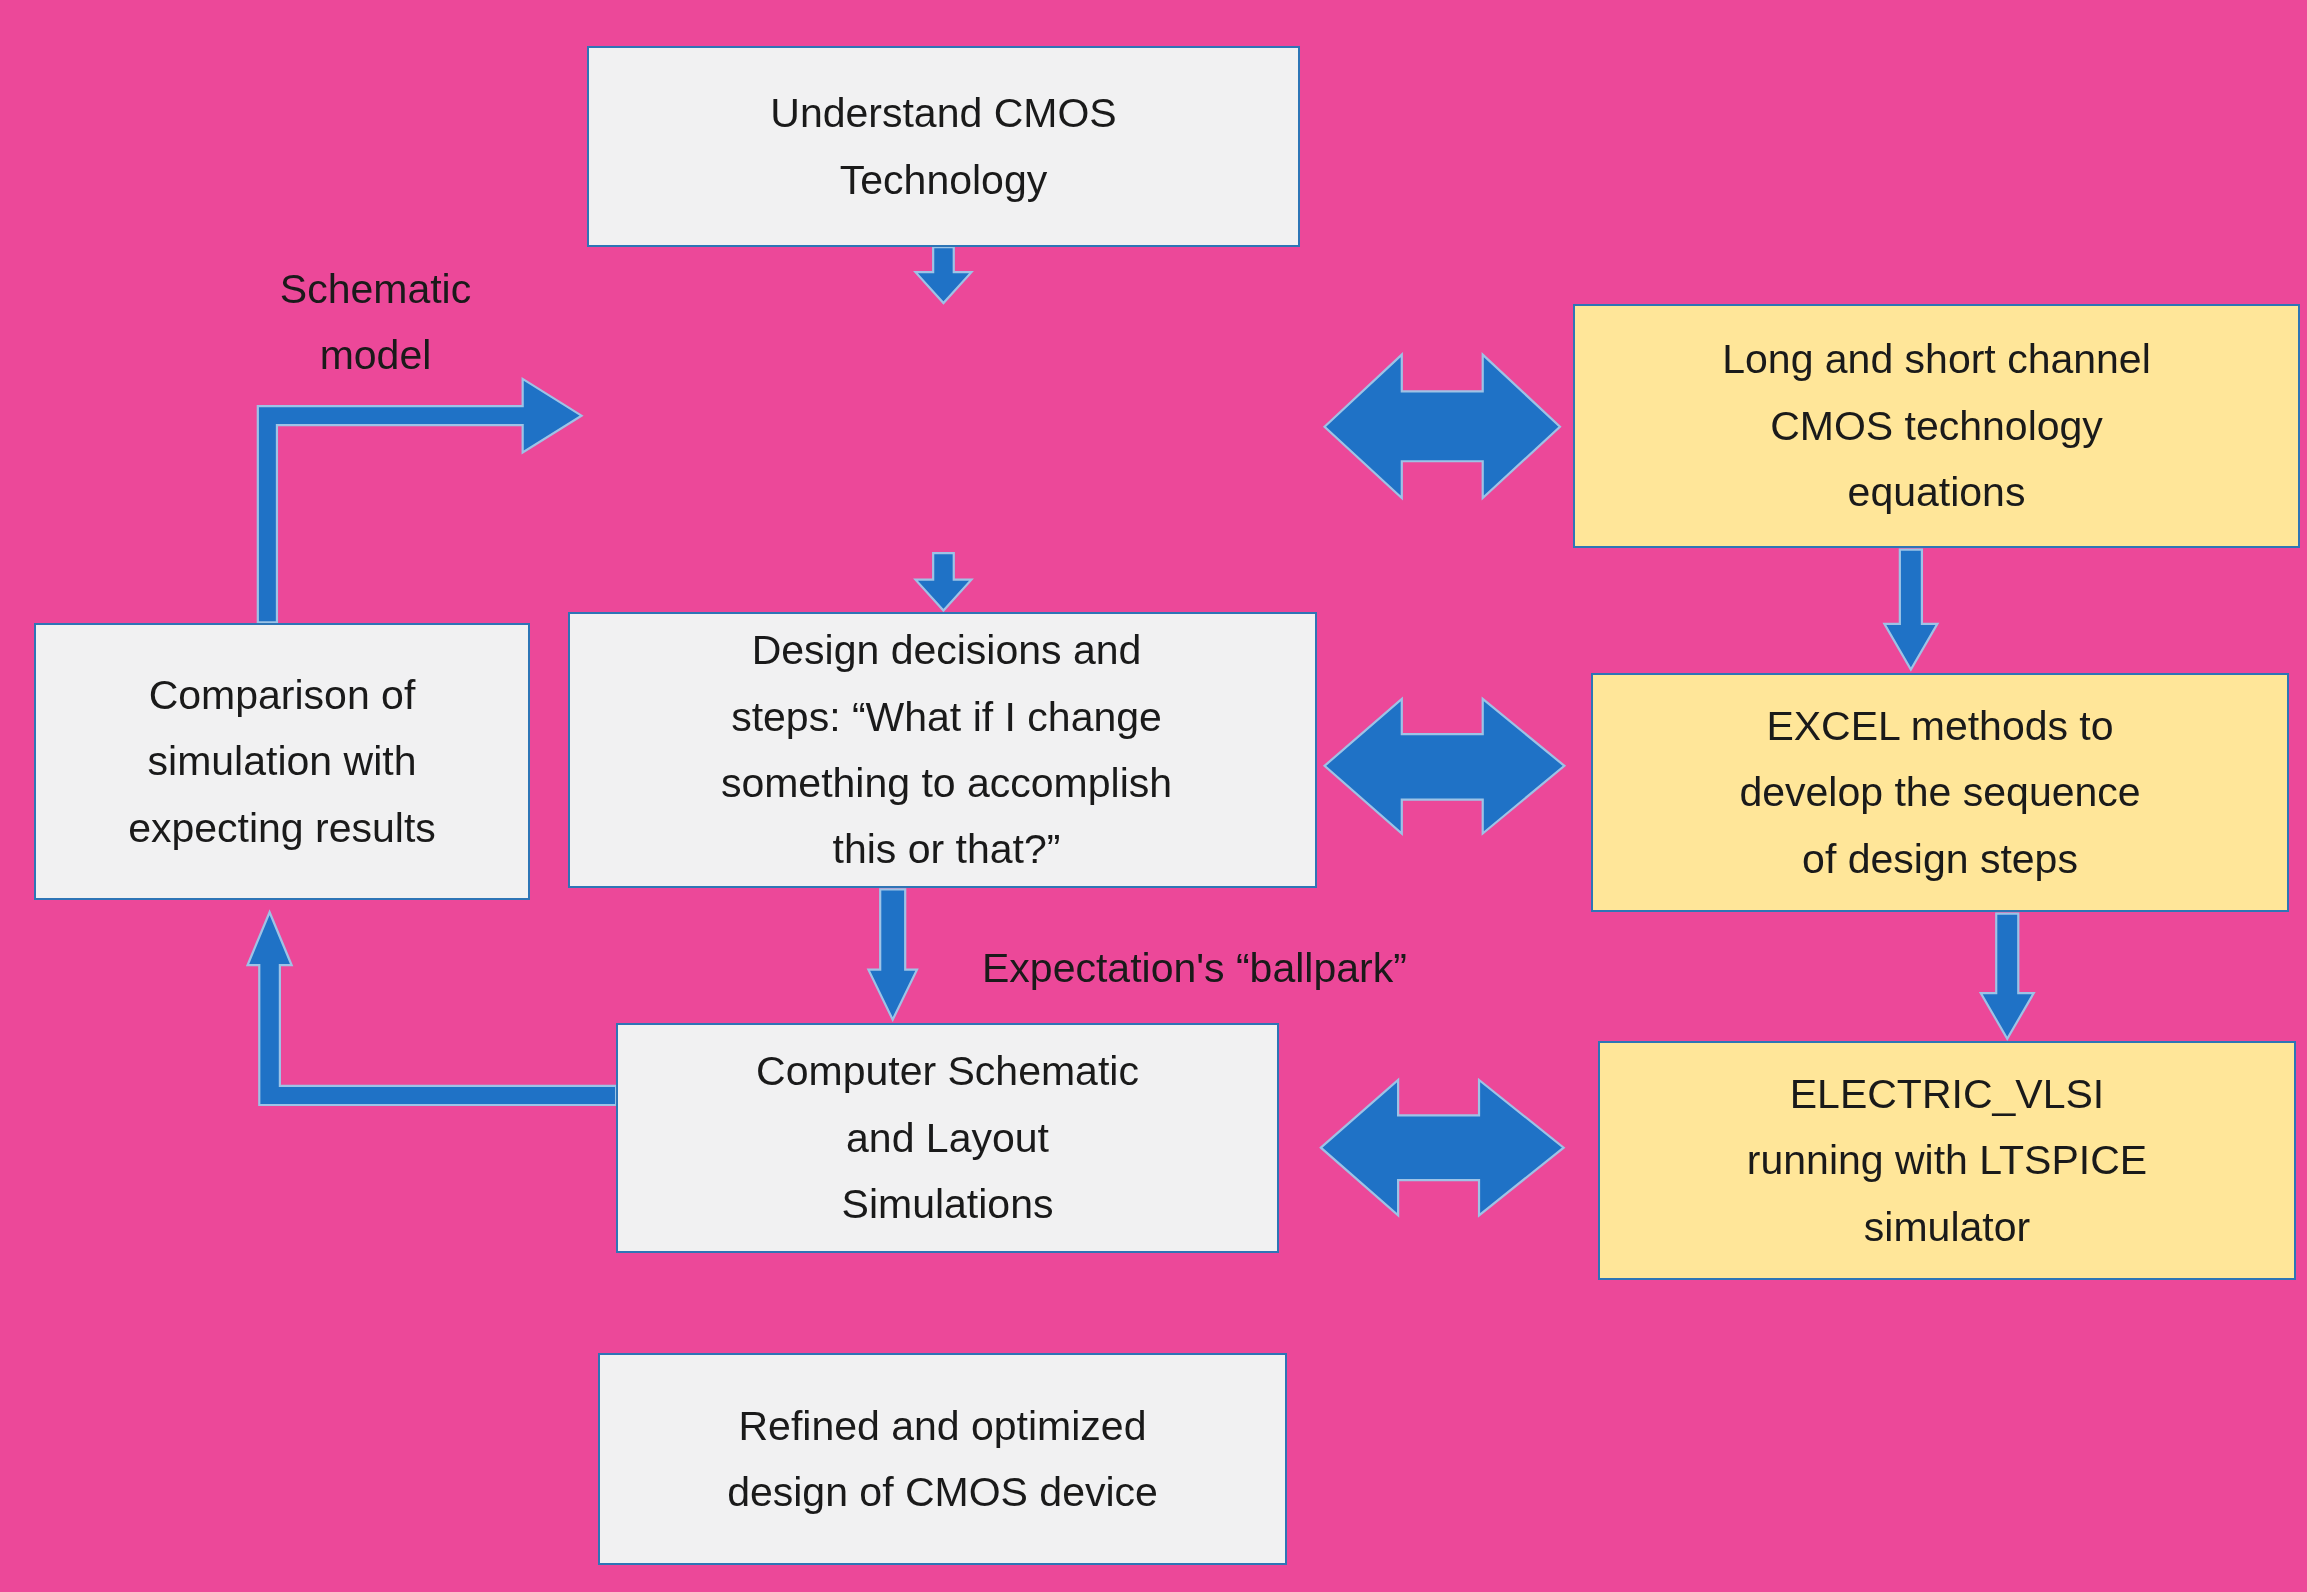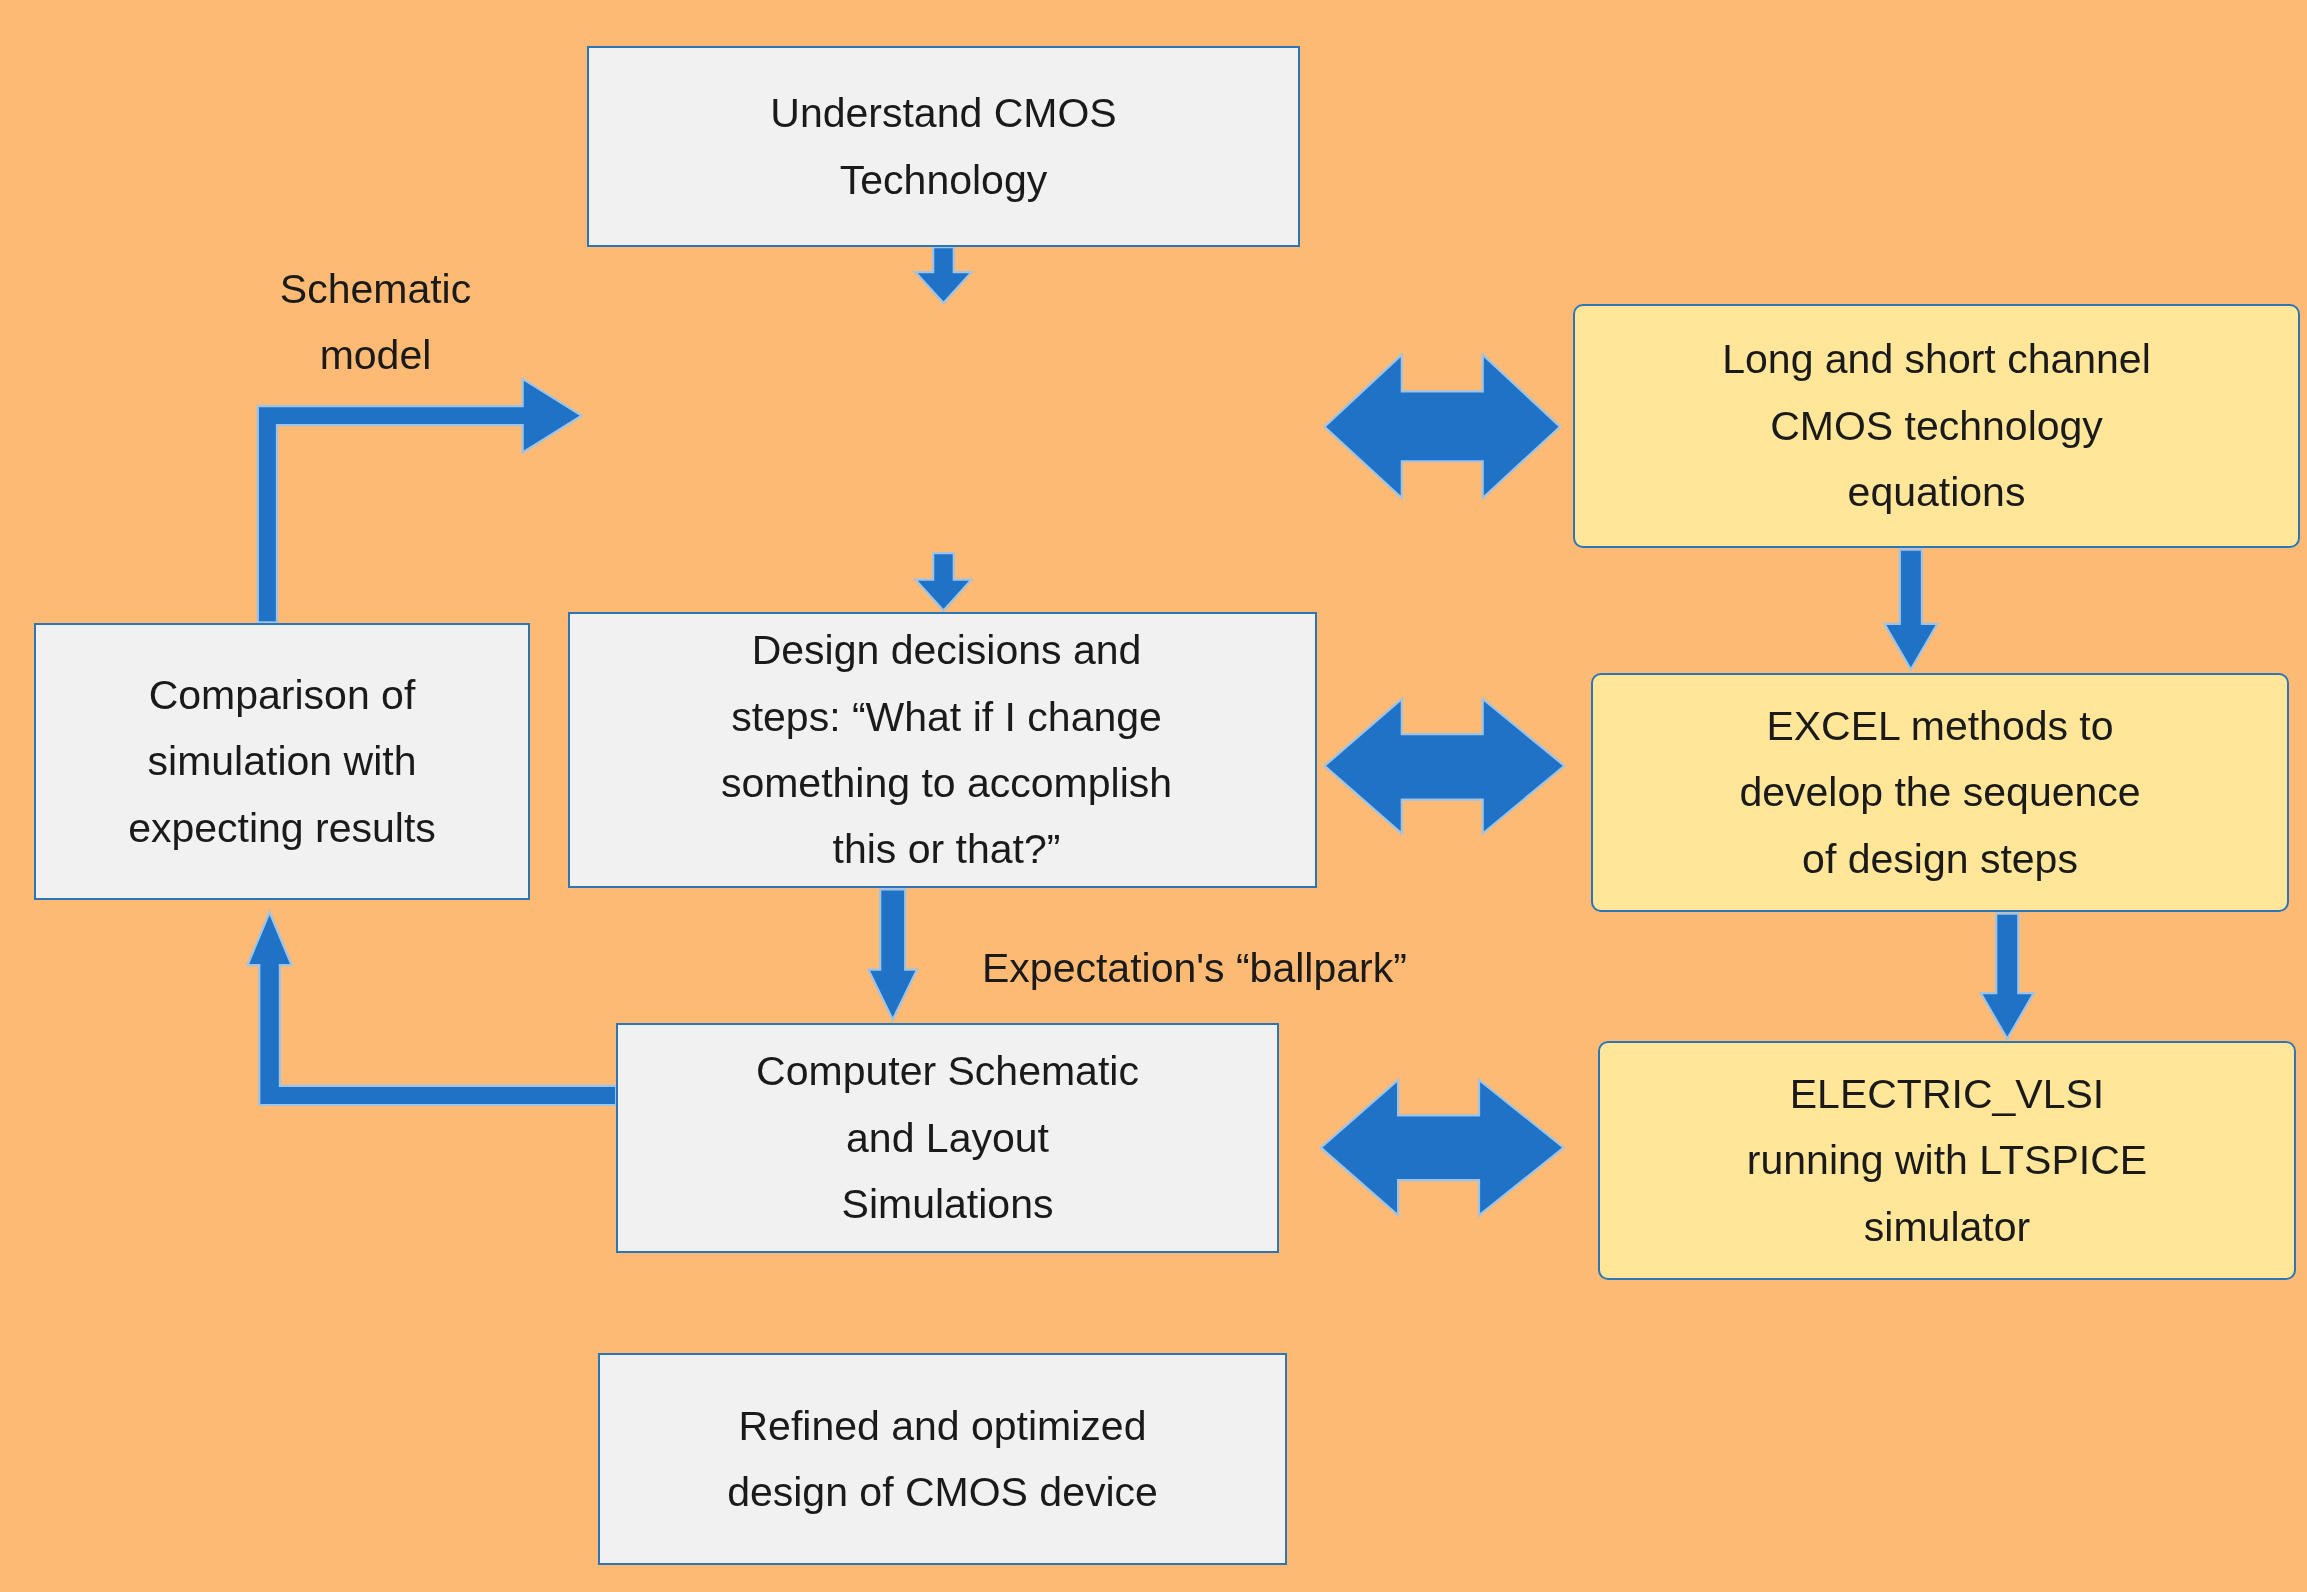--- a/index.html
+++ b/index.html
@@ -1,21 +1,21 @@
 <!DOCTYPE html>
 <html style="--arrow: #1f72c6; --edge: #9dc3e6; --border: #2e75b6; --gray: #f1f1f2; --yellow: #ffe699; --text: #1a1a1a;font-size:11.8px"><head>
 <meta charset="utf-8">
 <title>Diagram</title>
 <style>
   html, body { margin: 0; padding: 0; background: #ffffff; }
   .canvas {
     position: relative;
     width: 2307px;
     height: 1592px;
-    background: #fdba74;
+    background: #ec4899;
     overflow: hidden;
     font-family: "Liberation Sans", sans-serif;
     color: var(--text, #1a1a1a);
   }
   .arrow-layer {
     position: absolute;
     left: 0; top: 0;
     width: 2307px; height: 1592px;
   }
   .arrow-layer polygon {
@@ -30,21 +30,21 @@
     border: 2.9px solid var(--border, #2e75b6);
     display: flex;
     flex-direction: column;
     align-items: center;
     justify-content: center;
     text-align: center;
     font-size: 41px;
     line-height: 1.62;
   }
   .gray   { background: var(--gray, #f1f1f2); }
-  .yellow { background: var(--yellow, #ffe699); border-radius: 10px; }
+  .yellow { background: var(--yellow, #ffe699); }
   .label {
     position: absolute;
     font-size: 41px;
     line-height: 1.62;
     text-align: center;
     white-space: nowrap;
   }
   .it { font-style: italic; }
 </style>
 </head>

